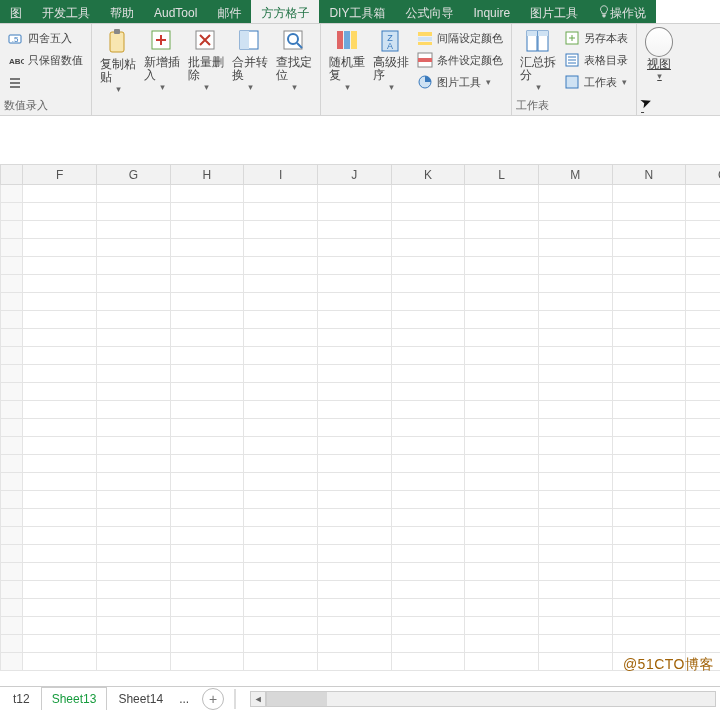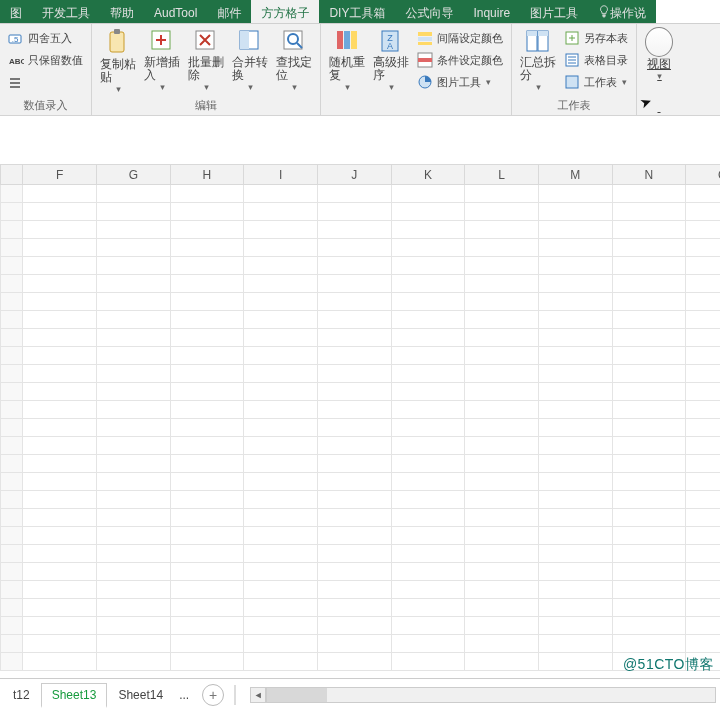--- a/index.html
+++ b/index.html
@@ -58,21 +58,20 @@
   .group .items {
     display: flex;
     align-items: flex-start;
     flex: 1;
   }
   .group .grp-label {
     font-size: 11px;
     color: #666;
     padding: 2px 0 2px 0;
     width: 100%;
-    text-align: center;
   }
   .vbtn {
     display: flex;
     flex-direction: column;
     align-items: center;
     justify-content: flex-start;
     padding: 2px 4px;
     min-width: 34px;
     height: 68px;
     cursor: default;
@@ -153,21 +152,21 @@
   table.sheet td.rowhead {
     width: 20px;
     background:#f8f8f8;
   }
   
   .sheettabs {
     position: absolute;
     left: 0;
     right: 0;
     bottom: 0;
-    height: 32px;
+    height: 24px;
     background: #fff;
     border-top: 1px solid #ccc;
     display: flex;
     align-items: center;
     padding-left: 2px;
     font-size: 12px;
   }
   .stab {
     padding: 4px 10px;
     border: 1px solid transparent;
@@ -197,21 +196,21 @@
   .bottom-separator { width:2px;height:20px;background:#ddd;margin:0 10px; }
   .hscroll {
     flex:1;height:16px;margin:0 4px;
     display:flex;align-items:center;
   }
   .hscroll .btn {width:16px;height:16px;border:1px solid #ccc;display:flex;align-items:center;justify-content:center;font-size:9px;color:#666;background:#efefef;}
   .hscroll .track {flex:1;height:16px;border:1px solid #ccc;background:#f0f0f0;position:relative;}
   .hscroll .thumb {position:absolute;left:0;top:0;bottom:0;width:60px;background:#d8d8d8;}
   .watermark {
     position:absolute;right:6px;bottom:36px;
-    font-size:14px;color:#0f766e;letter-spacing:0.5px;
+    font-size:14px;color:#a16207;letter-spacing:0.5px;
     pointer-events:none;
   }
   .cursor-glyph {
     position:absolute; left:640px; top:94px;
     font-size:14px; color:#111; pointer-events:none;
     transform: rotate(-20deg);
   }
 </style>
 </head>
 <body>
@@ -325,21 +324,20 @@
               <rect x="3" y="3" width="18" height="18" fill="#fff" stroke="#888"></rect>
               <circle cx="12" cy="11" r="5" fill="none" stroke="#3a7abd" stroke-width="2"></circle>
               <path d="M16 15l5 5" stroke="#3a7abd" stroke-width="2"></path>
             </svg>
         </span>
         <span class="lbl">查找定
 位</span>
           <span class="arrow-down">▾</span>
       </div>
     </div>
-    <div class="grp-label">编辑</div>
   </div>
 
   <div class="group">
     <div class="items">
       <div class="vbtn">
         <span class="icon">
           <svg width="26" height="26">
               <rect x="3" y="3" width="6" height="18" fill="#e06666"></rect>
               <rect x="10" y="3" width="6" height="18" fill="#6fa8dc"></rect>
               <rect x="17" y="3" width="6" height="18" fill="#ffd966"></rect>

